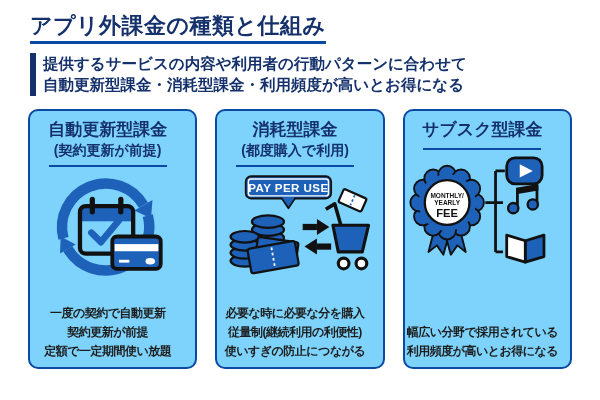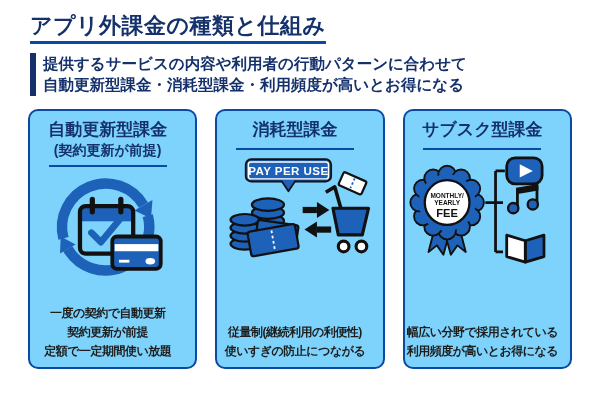--- a/index.html
+++ b/index.html
@@ -132,20 +132,21 @@
     </div>
     <p class="card-desc">
       <span>一度の契約で自動更新</span><br>
       <span>契約更新が前提</span><br>
       <span>定額で一定期間使い放題</span>
     </p>
   </section>
 
   <section class="card">
     <h2 class="card-title">消耗型課金</h2>
+    <div class="card-subtitle">(都度購入で利用)</div>
     <div class="divider"></div>
     <div class="icon-wrap">
       <svg viewBox="0 0 170 120" width="158" height="112" aria-hidden="true">
         <g>
           <ellipse cx="55" cy="90" rx="18" ry="7" fill="#1d62b8" stroke="#111" stroke-width="2.5"></ellipse>
           <ellipse cx="55" cy="81" rx="18" ry="7" fill="#1d62b8" stroke="#111" stroke-width="2.5"></ellipse>
           <ellipse cx="55" cy="72" rx="18" ry="7" fill="#1d62b8" stroke="#111" stroke-width="2.5"></ellipse>
           <ellipse cx="55" cy="63" rx="18" ry="7" fill="#1d62b8" stroke="#111" stroke-width="2.5"></ellipse>
           <ellipse cx="55" cy="54" rx="18" ry="7" fill="#1d62b8" stroke="#111" stroke-width="2.5"></ellipse>
           <ellipse cx="29" cy="98" rx="16" ry="6.5" fill="#1d62b8" stroke="#111" stroke-width="2.5"></ellipse>
@@ -181,21 +182,21 @@
         <g>
           <rect x="30" y="3" width="96" height="25" rx="6" fill="#1d62b8" stroke="#111" stroke-width="2"></rect>
           <polygon points="70,26 86,26 78,39" fill="#1d62b8"></polygon>
           <path d="M70 27 L78 39 L86 27" fill="none" stroke="#111" stroke-width="2" stroke-linejoin="round"></path>
           <rect x="33" y="6" width="90" height="19" rx="3" fill="none" stroke="#fff" stroke-width="1.6"></rect>
           <text x="78" y="20.5" text-anchor="middle" fill="#fff" font-size="13" font-weight="700" letter-spacing="0.5">PAY PER USE</text>
         </g>
       </svg>
     </div>
     <p class="card-desc">
-      <br>
+      <span>必要な時に必要な分を購入</span><br>
       <span>従量制(継続利用の利便性)</span><br>
       <span>使いすぎの防止につながる</span>
     </p>
   </section>
 
   <section class="card">
     <h2 class="card-title">サブスク型課金</h2>
     <div class="divider"></div>
     <div class="icon-wrap">
       <svg viewBox="0 0 160 120" width="149" height="112" aria-hidden="true">

